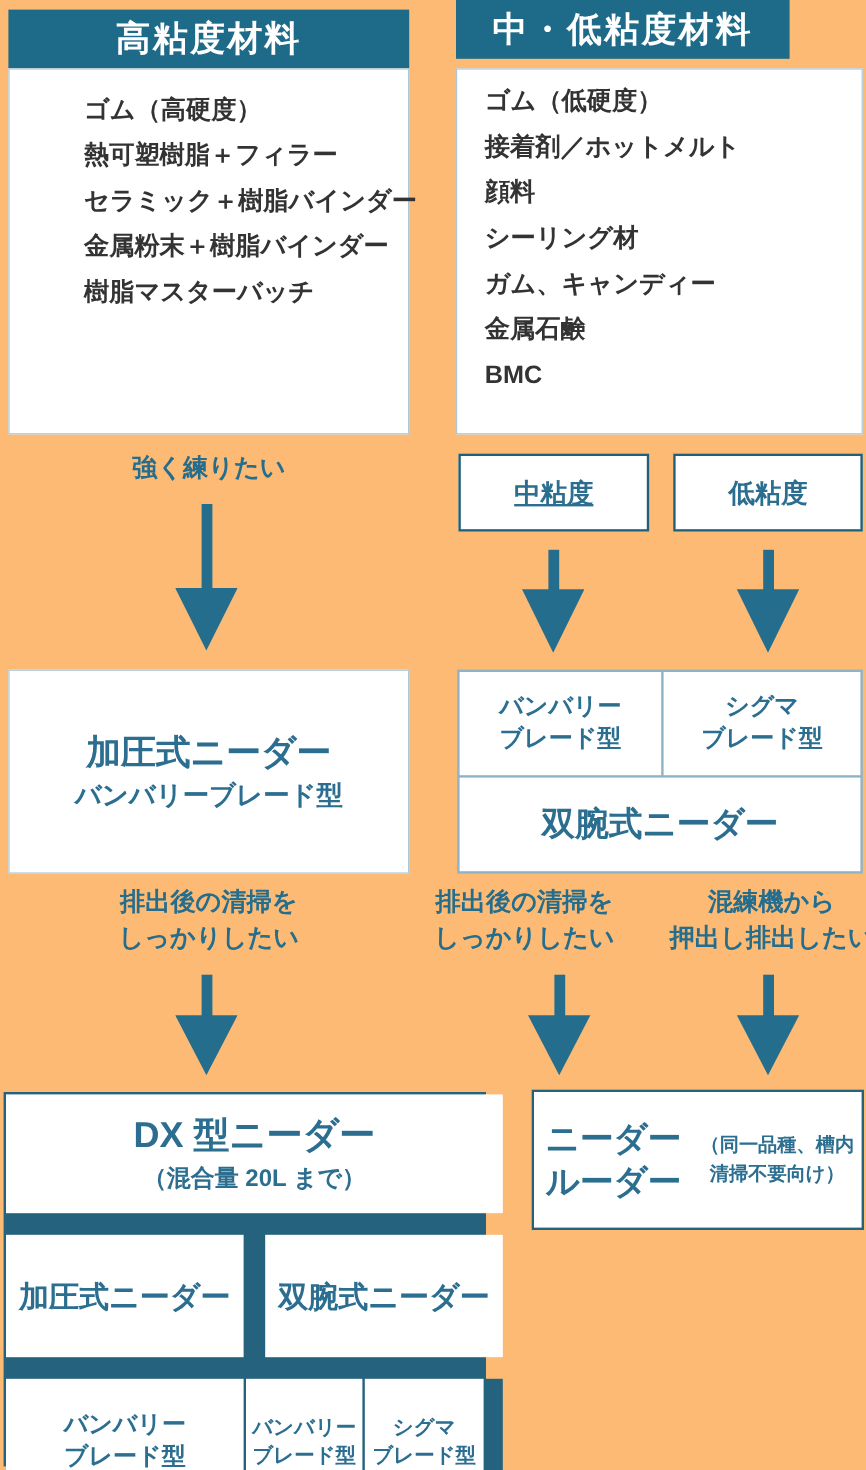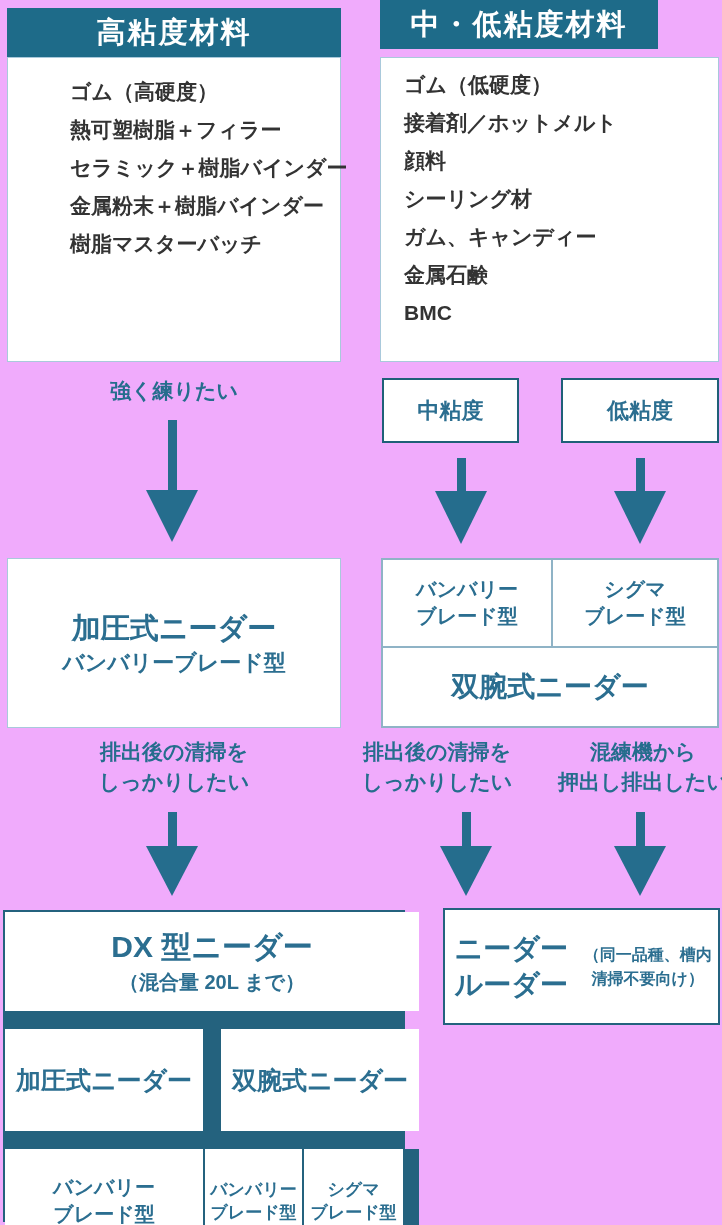--- a/index.html
+++ b/index.html
@@ -1,17 +1,17 @@
 <!DOCTYPE html>
 <html><head>
 <meta charset="utf-8">
 <style>
   html,body{margin:0;padding:0;background:#000;}
   #stage{
-    position:relative;width:722px;height:1225px;background:#f0abfc;
+    position:relative;width:722px;height:1225px;background:#fdba74;
     font-family:"Liberation Sans","DejaVu Sans",sans-serif;
     font-weight:bold;overflow:hidden;
   }
   .abs{position:absolute;box-sizing:border-box;}
   .header{
     background:#1E6B89;color:#FFFFFF;font-size:29px;letter-spacing:2px;
     display:flex;align-items:center;justify-content:center;
   }
   .listbox{
     background:#FFFFFF;border:1px solid #A9C9DB;
@@ -91,21 +91,21 @@
       <li>接着剤／ホットメルト</li>
       <li>顔料</li>
       <li>シーリング材</li>
       <li>ガム、キャンディー</li>
       <li>金属石鹸</li>
       <li>BMC</li>
     </ul>
   </div>
 
   <div class="abs flow-label" style="left:7px;top:376px;width:334px;">強く練りたい</div>
-  <div class="abs small-box" style="left:382px;top:378px;width:137px;height:65px;">中粘度</div>
+  <div class="abs small-box" style="left:382px;top:378px;width:159px;height:65px;text-decoration:underline;">中粘度</div>
   <div class="abs small-box" style="left:561px;top:378px;width:158px;height:65px;">低粘度</div>
 
   <svg class="abs arrow" style="left:146px;top:420px;" width="52" height="122" viewBox="0 0 52 122">
     <rect x="22" y="0" width="9" height="72" fill="#256D8D"></rect>
     <polygon points="0,70 52,70 26,122" fill="#256D8D"></polygon>
   </svg>
   <svg class="abs arrow" style="left:435px;top:458px;" width="52" height="86" viewBox="0 0 52 86">
     <rect x="22" y="0" width="9" height="35" fill="#256D8D"></rect>
     <polygon points="0,33 52,33 26,86" fill="#256D8D"></polygon>
   </svg>

